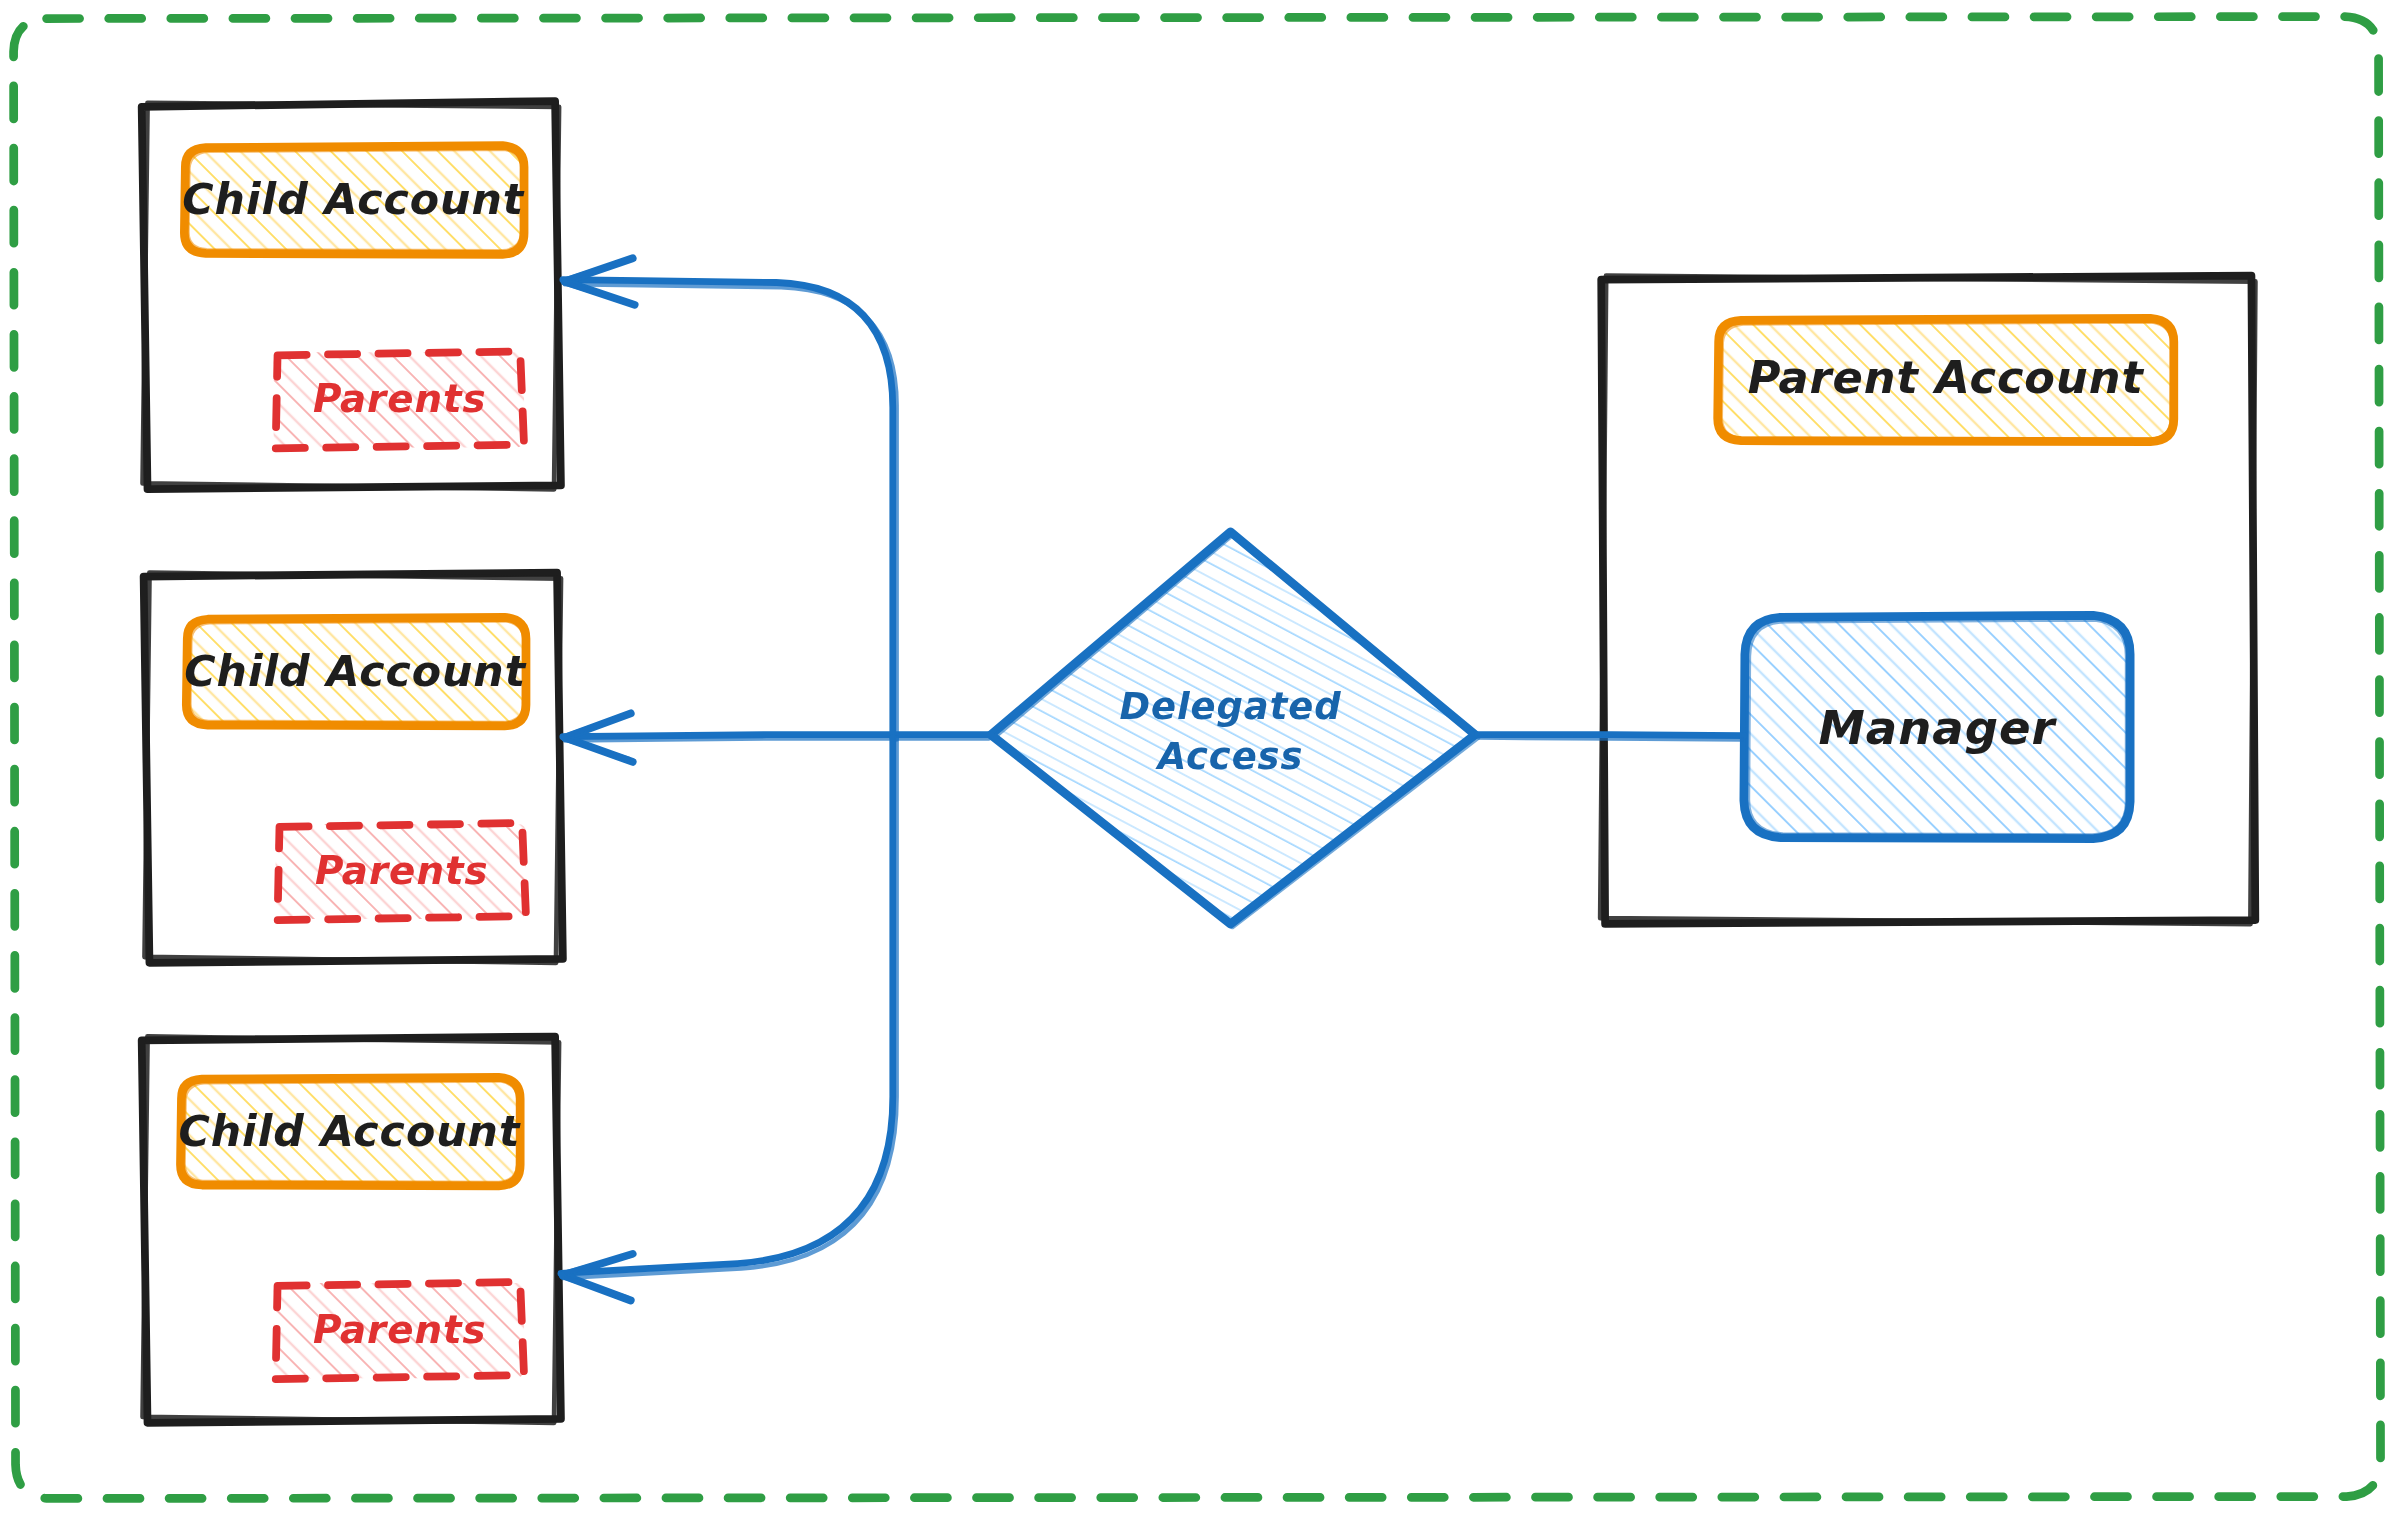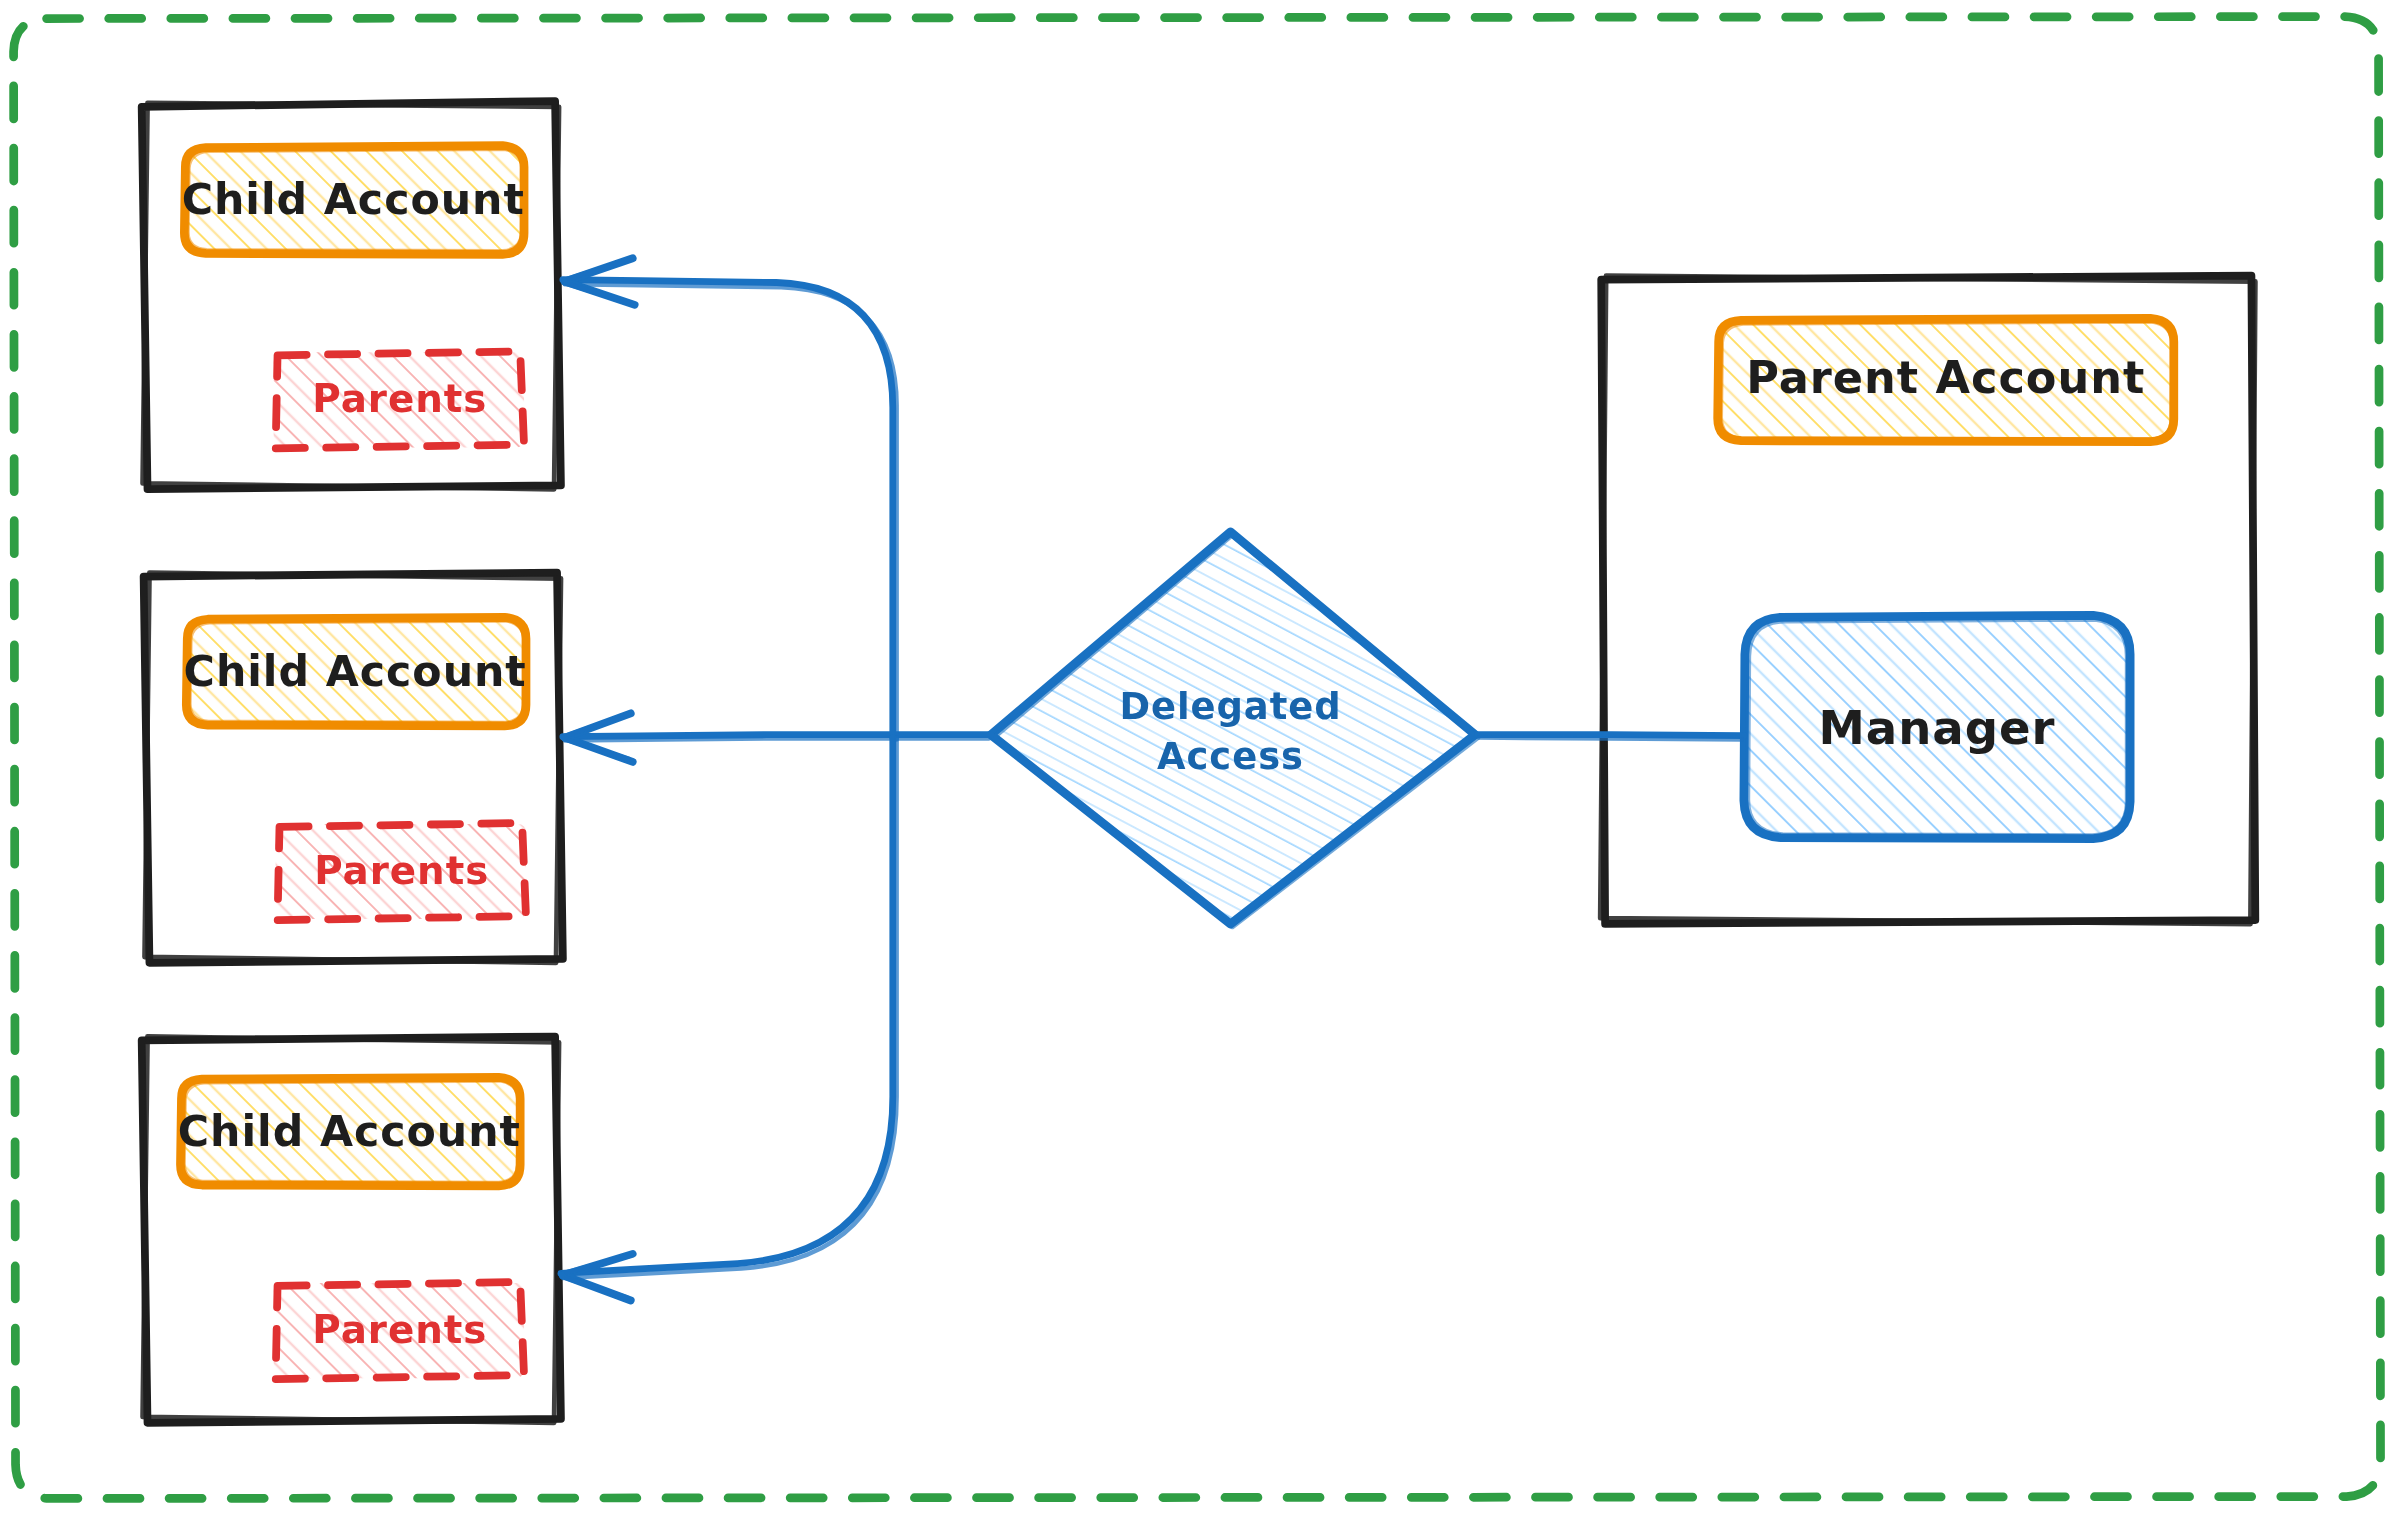--- a/index.html
+++ b/index.html
@@ -12,20 +12,21 @@
     width: 2397px;
     height: 1517px;
     overflow: hidden;
     font-family: "DejaVu Sans", sans-serif;
   }
   #diagram-root {
     position: relative;
     width: 2397px;
     height: 1458px;
     background: #ffffff;
+    font-style: italic;
   }
   svg#sketch {
     display: block;
     width: 2397px;
     height: 1517px;
   }
   
   .rough-stroke {
     fill: none;
     stroke-linecap: round;

